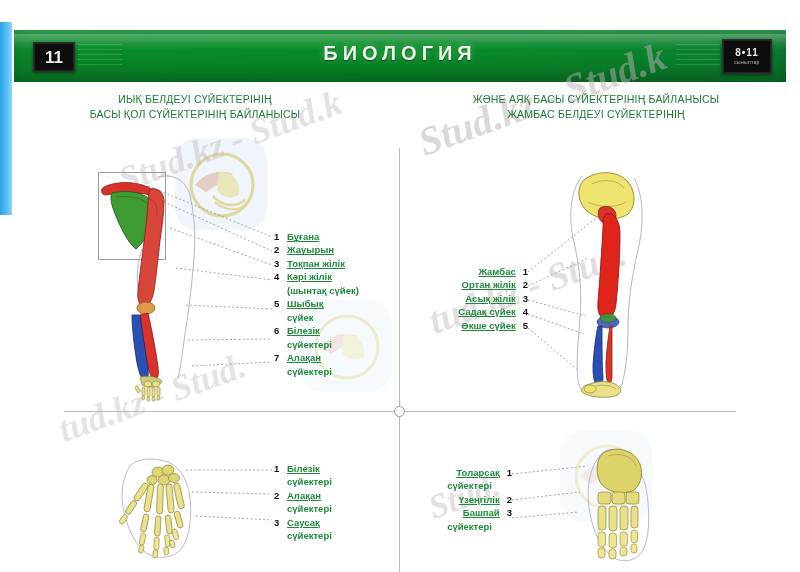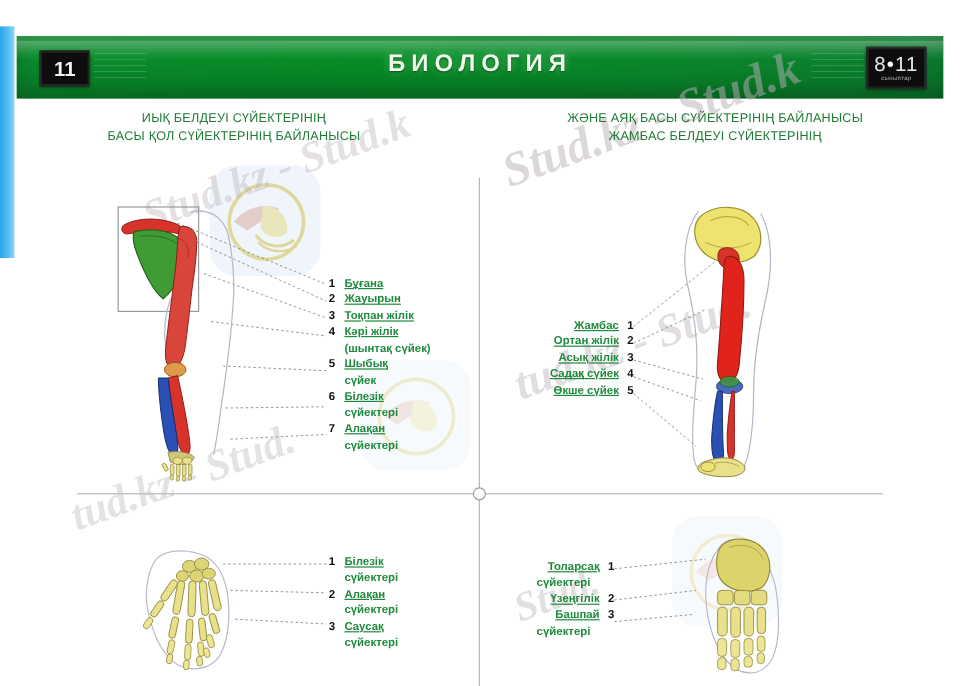--- a/index.html
+++ b/index.html
@@ -42,21 +42,21 @@
     box-shadow:0 0 0 1px rgba(255,255,255,.10) inset, 0 1px 3px rgba(0,0,0,.5);
     display:flex;flex-direction:column;align-items:center;justify-content:center;
   }
   .plate-left{left:19px;top:12px;width:40px;height:28px;}
   .plate-left .num{
     color:#f2f2f2;font-size:17px;font-weight:bold;line-height:1;
     text-shadow:0 1px 2px rgba(0,0,0,.8);
   }
   .plate-right{right:14px;top:9px;width:48px;height:33px;}
   .plate-right .grade{
-    color:#eaeaea;font-size:17px;font-weight:normal;line-height:1;letter-spacing:1px;
+    color:#eaeaea;font-size:10px;font-weight:bold;line-height:1;letter-spacing:1px;
   }
   .plate-right .grade .dot{color:#ffffff;}
   .plate-right .sub{
     color:#b9b9b9;font-size:5px;line-height:1;margin-top:2px;letter-spacing:.3px;
   }
   .hdr-stripes{
     position:absolute;top:14px;height:24px;width:44px;opacity:.35;
     background:repeating-linear-gradient(180deg,rgba(255,255,255,.45) 0 1px,
                rgba(255,255,255,0) 1px 5px);
   }

